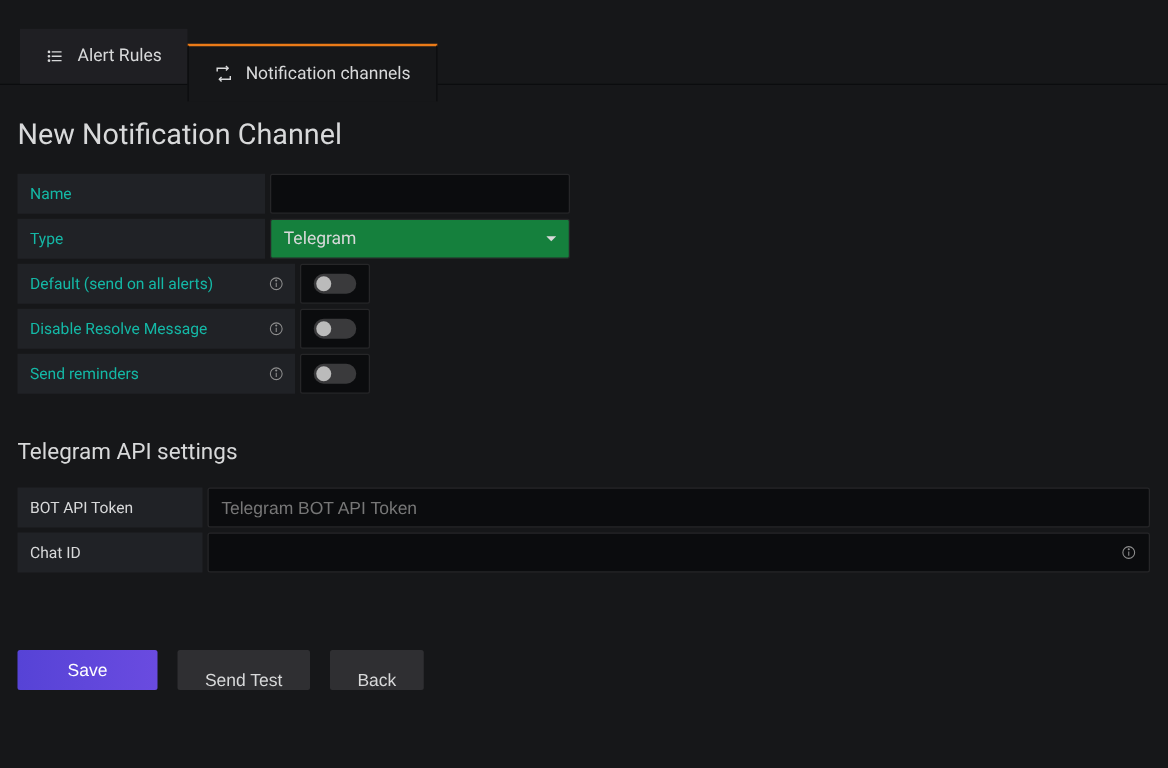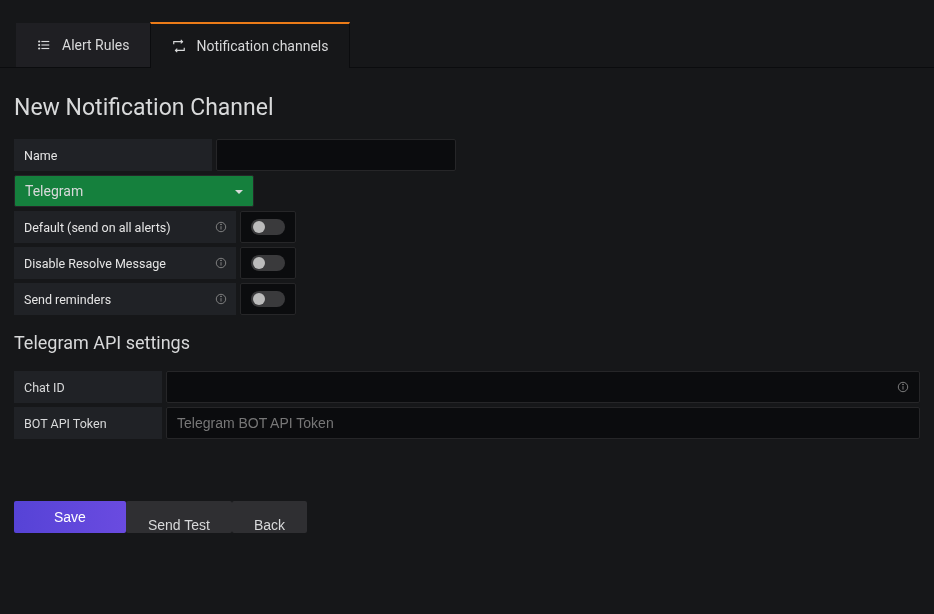--- a/index.html
+++ b/index.html
@@ -31,40 +31,40 @@
   .tab.inactive {
     background: #1f1f23;
     justify-content: center;
   }
   .tab.active {
     background: #161719;
     border-top: 2px solid #eb7b18;
     border-left: 1px solid #0b0c0e;
     border-right: 1px solid #0b0c0e;
     position: relative;
-    top: 1px;
+    top: 14px;
   }
   .tab .icon { width: 16px; height: 16px; display:flex; align-items:center; justify-content:center; color:#d8d9da; }
   .page {
     padding: 20px 14px;
   }
   h2.section-title {
     font-size: 23px;
     font-weight: 400;
     color: #d8d9da;
     margin: 6px 0 18px 0;
   }
   .form-row {
     display: flex;
     align-items: stretch;
     margin-bottom: 4px;
   }
   .form-label {
     background: #202226;
-    color: #e5e5e5;
+    color: #14b8a6;
     width: 198px;
     height: 32px;
     display: flex;
     align-items: center;
     padding: 0 10px;
     font-size: 12.5px;
     position: relative;
     margin-right: 4px;
   }
   .form-label.with-info { padding-right: 28px; }
@@ -127,21 +127,21 @@
     height: 12px;
     border-radius: 50%;
     background: #bbb;
     top: 2px;
     left: 2px;
     transition: left .1s;
   }
   .toggle.on { background: #5b5be9; }
   .toggle.on .knob { left: 20px; background: #fff; }
 
-  .api-section { margin-top: 17px; }
+  .api-section { margin-top: 36px; }
   .api-label {
     background: #202226;
     color: #d8d9da;
     width: 148px;
     height: 32px;
     display: flex;
     align-items: center;
     padding: 0 10px;
     font-size: 12.5px;
     margin-right: 4px;
@@ -160,20 +160,21 @@
   .api-input::placeholder { color: #777; }
   .api-input-wrap { flex:1; position:relative; display:flex; }
   .api-input-wrap .info-right {
     position:absolute; right:10px; top:50%; transform:translateY(-50%);
     color:#8e8e8e; width:14px;height:14px; display:flex;align-items:center;justify-content:center;
   }
 
   .button-row {
     margin-top: 62px;
     display: flex;
+    gap: 16px;
   }
   .btn {
     height: 32px;
     padding: 16px 22px;
     border: none;
     border-radius: 2px;
     font-size: 14px;
     cursor: pointer;
     color: #d8d9da;
     background: #2f2f32;
@@ -218,20 +219,21 @@
 <div class="page">
 
   <h2 class="section-title">New Notification Channel</h2>
 
   <div class="form-row">
     <div class="form-label">Name</div>
     <input class="text-input" style="width: 240px;" value="">
   </div>
 
   <div class="form-row">
+    <div class="form-label">Type</div>
     <div class="select-wrap">
       <span>Telegram</span>
       <span class="select-caret">
         <svg width="8" height="8" viewBox="0 0 8 8">
             <polygon points="0,2 8,2 4,6" fill="currentColor"></polygon>
           </svg>
       </span>
     </div>
   </div>
 
@@ -285,39 +287,39 @@
     </div>
     <div class="toggle-wrap">
       <div class="toggle">
           <div class="knob"></div>
         </div>
     </div>
   </div>
 
   <div class="api-section">
     <h2 class="section-title" style="font-size:18px">Telegram API settings</h2>
+
+    <div class="form-row">
+      <div class="api-label">BOT API Token</div>
+      <input class="api-input" placeholder="Telegram BOT API Token" style="">
+    </div>
 
     <div class="form-row">
       <div class="api-label">Chat ID</div>
       <div class="api-input-wrap">
         <input class="api-input" style="flex: 1 1 0%; padding-right: 30px;" value="">
         <span class="info-right">
           <svg viewBox="0 0 14 14" width="12" height="12" fill="none" stroke="currentColor" stroke-width="1">
               <circle cx="7" cy="7" r="5.5"></circle>
               <line x1="7" y1="6" x2="7" y2="10"></line>
               <circle cx="7" cy="4" r="0.5" fill="currentColor"></circle>
             </svg>
         </span>
       </div>
     </div>
-
-    <div class="form-row">
-      <div class="api-label">BOT API Token</div>
-      <input class="api-input" placeholder="Telegram BOT API Token" style="">
-    </div>
   </div>
 
   <div class="button-row">
     <button class="btn primary">Save</button>
     <button class="btn">Send Test</button>
     <button class="btn">Back</button>
   </div>
 
 </div>
 

